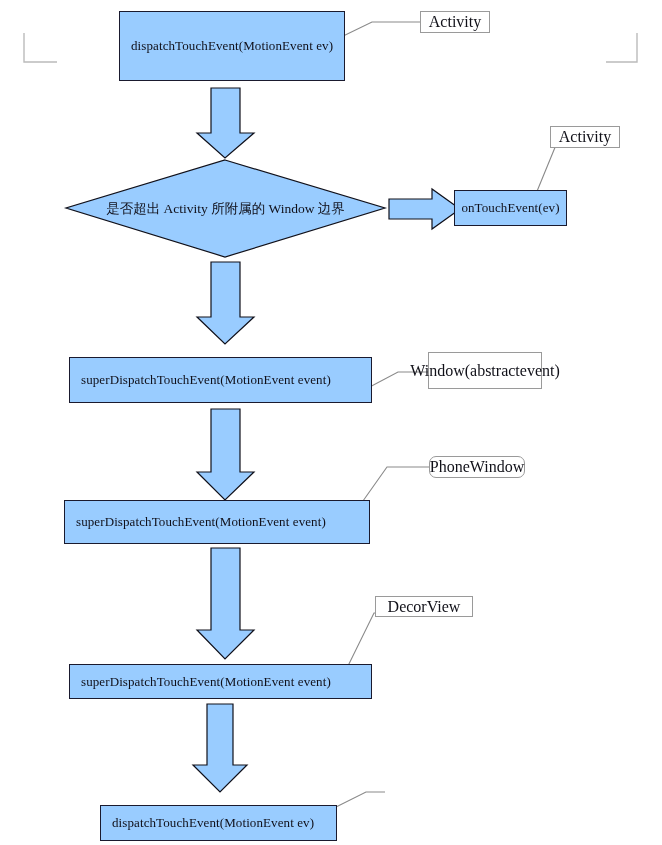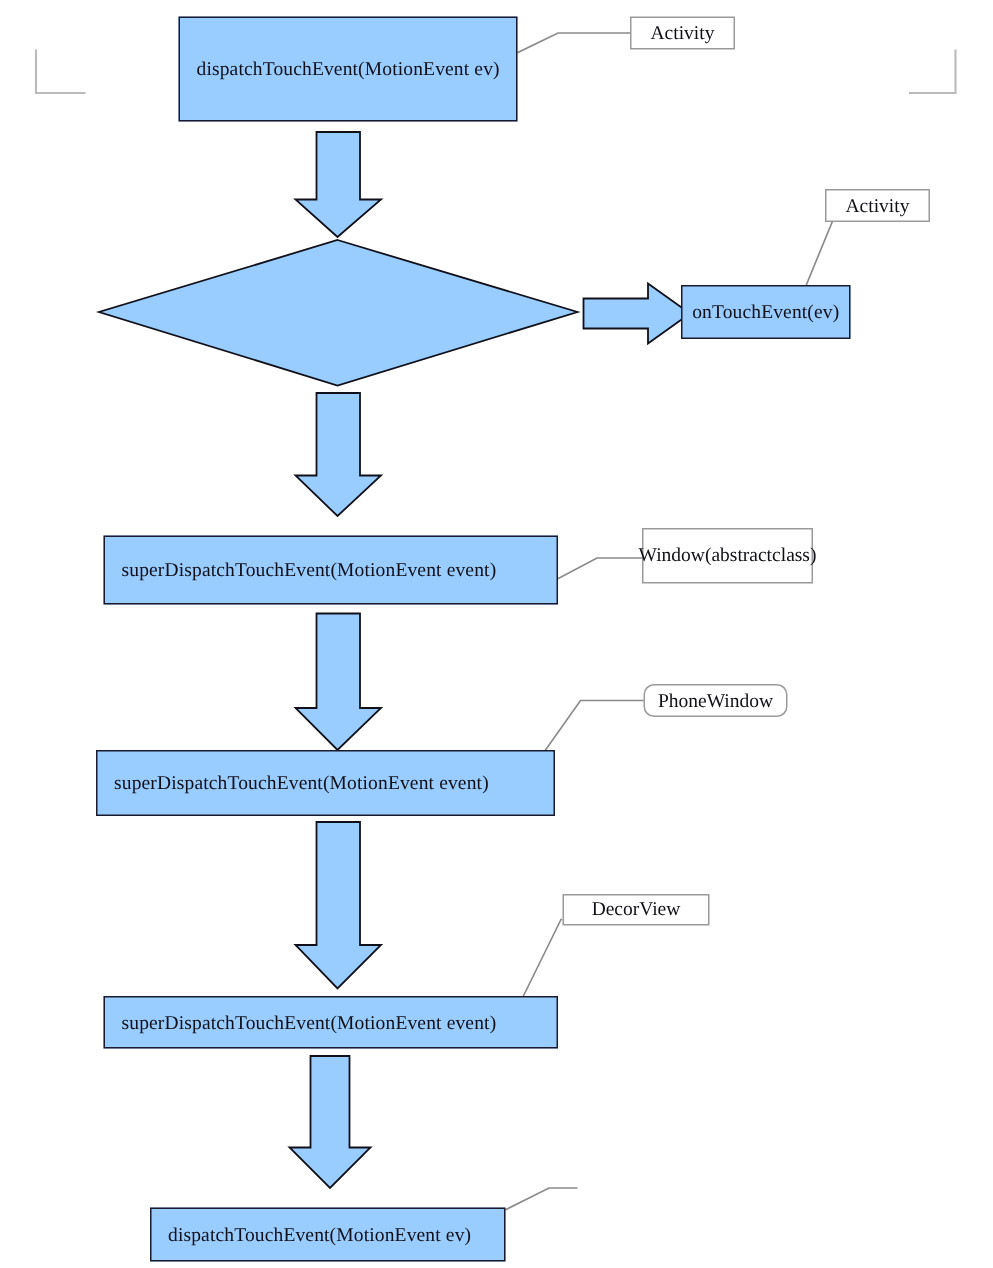--- a/index.html
+++ b/index.html
@@ -43,21 +43,21 @@
   .node.center .ntext {
     padding-left: 0;
     width: 100%;
     text-align: center;
   }
   .callout {
     position: absolute;
     box-sizing: border-box;
     background: #ffffff;
     border: 1px solid #9a9a9a;
-    font-size: 13px;
+    font-size: 16px;
     color: #101018;
     text-align: center;
     display: flex;
     align-items: center;
     justify-content: center;
     line-height: 1.12;
     padding: 1px 4px;
     white-space: nowrap;
   }
   .callout.wrap {
@@ -106,20 +106,23 @@
 
     <polygon points="211,548 240,548 240,630 254,630 225,659 197,630 211,630" fill="#99ccff" stroke="#10101a" stroke-width="1.2"></polygon>
 
     <polygon points="207,704 233,704 233,765 247,765 220,792 193,765 207,765" fill="#99ccff" stroke="#10101a" stroke-width="1.2"></polygon>
   </svg>
 
   <div class="node" style="left:119px; top:11px; width:226px; height:70px;">
     <span class="ntext">dispatchTouchEvent(MotionEvent ev)</span>
   </div>
 
+  <div class="diamond-label" style="left:66px; top:200px; width:319px;">
+    <span>是否超出 Activity 所附属的 Window 边界</span>
+  </div>
 
   <div class="node center" style="left:454px; top:190px; width:113px; height:36px;">
     <span class="ntext">onTouchEvent(ev)</span>
   </div>
 
   <div class="node" style="left:69px; top:357px; width:303px; height:46px;">
     <span class="ntext">superDispatchTouchEvent(MotionEvent event)</span>
   </div>
 
   <div class="node" style="left:64px; top:500px; width:306px; height:44px;">
@@ -137,21 +140,21 @@
   <div class="callout" style="left:420px; top:11px; width:70px; height:22px;">
     <span>Activity</span>
   </div>
 
   <div class="callout" style="left:550px; top:126px; width:70px; height:22px;">
     <span>Activity</span>
   </div>
 
   <div class="callout wrap" style="left:428px; top:352px; width:114px; height:37px; flex-direction:row;">
     <span>Window(abstract</span>
-    <span>class)</span>
+    <span>event)</span>
   </div>
 
   <div class="callout" style="left:429px; top:456px; width:96px; height:22px;border-radius:7px;">
     <span>PhoneWindow</span>
   </div>
 
   <div class="callout" style="left:375px; top:596px; width:98px; height:21px;">
     <span>DecorView</span>
   </div>
 

